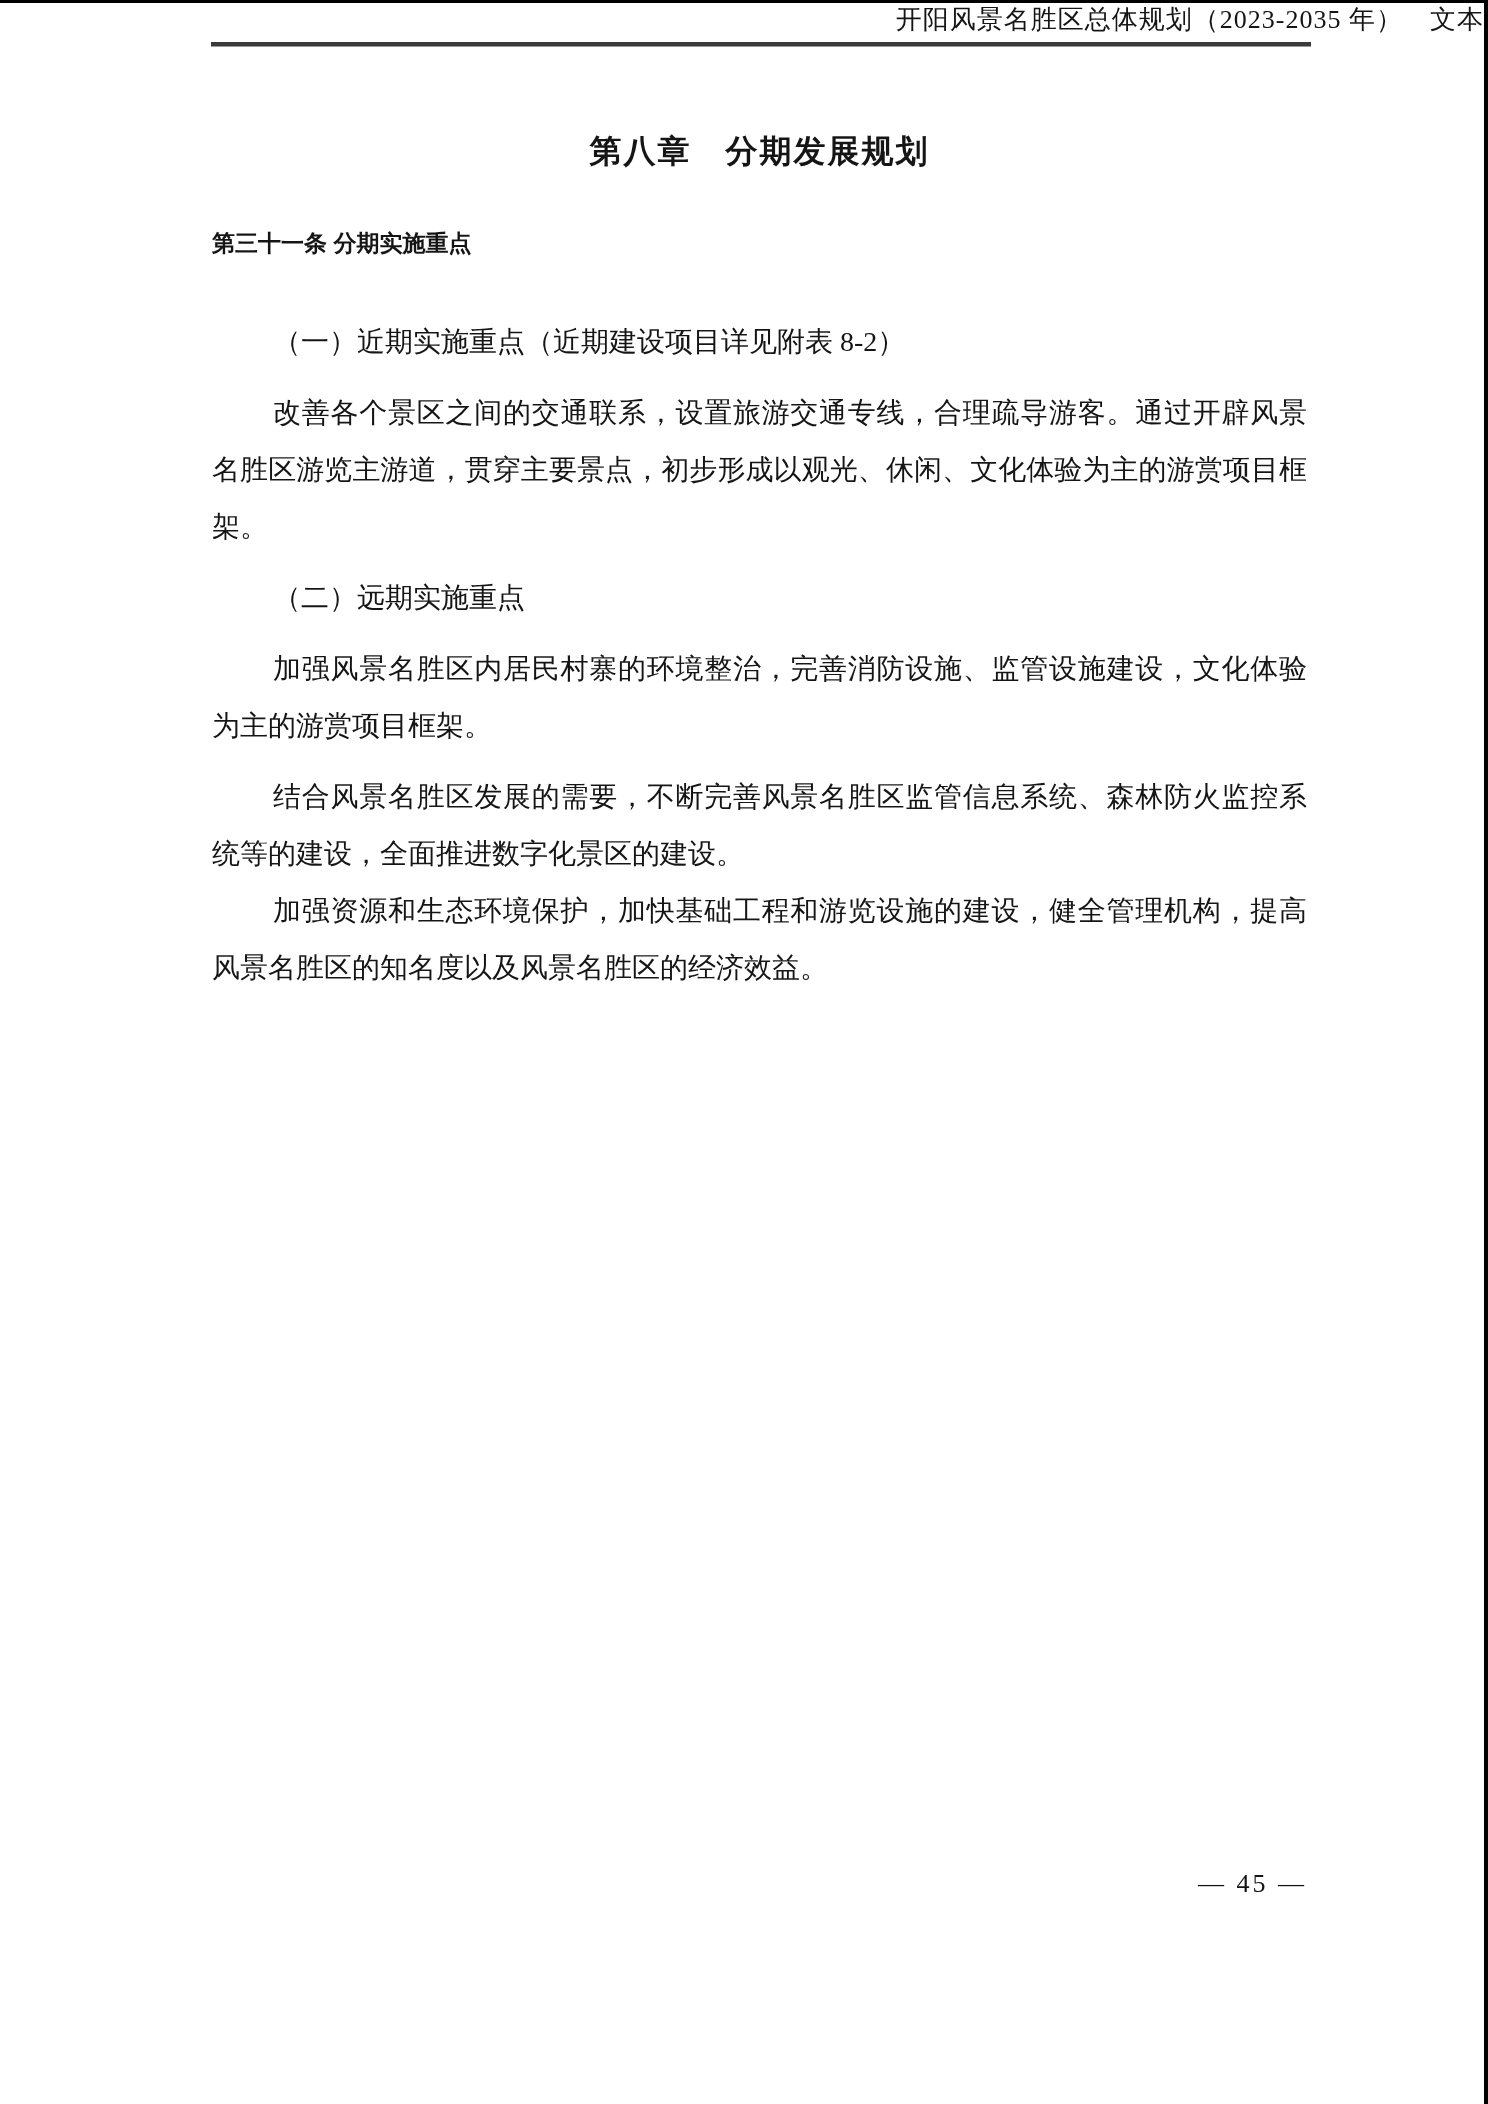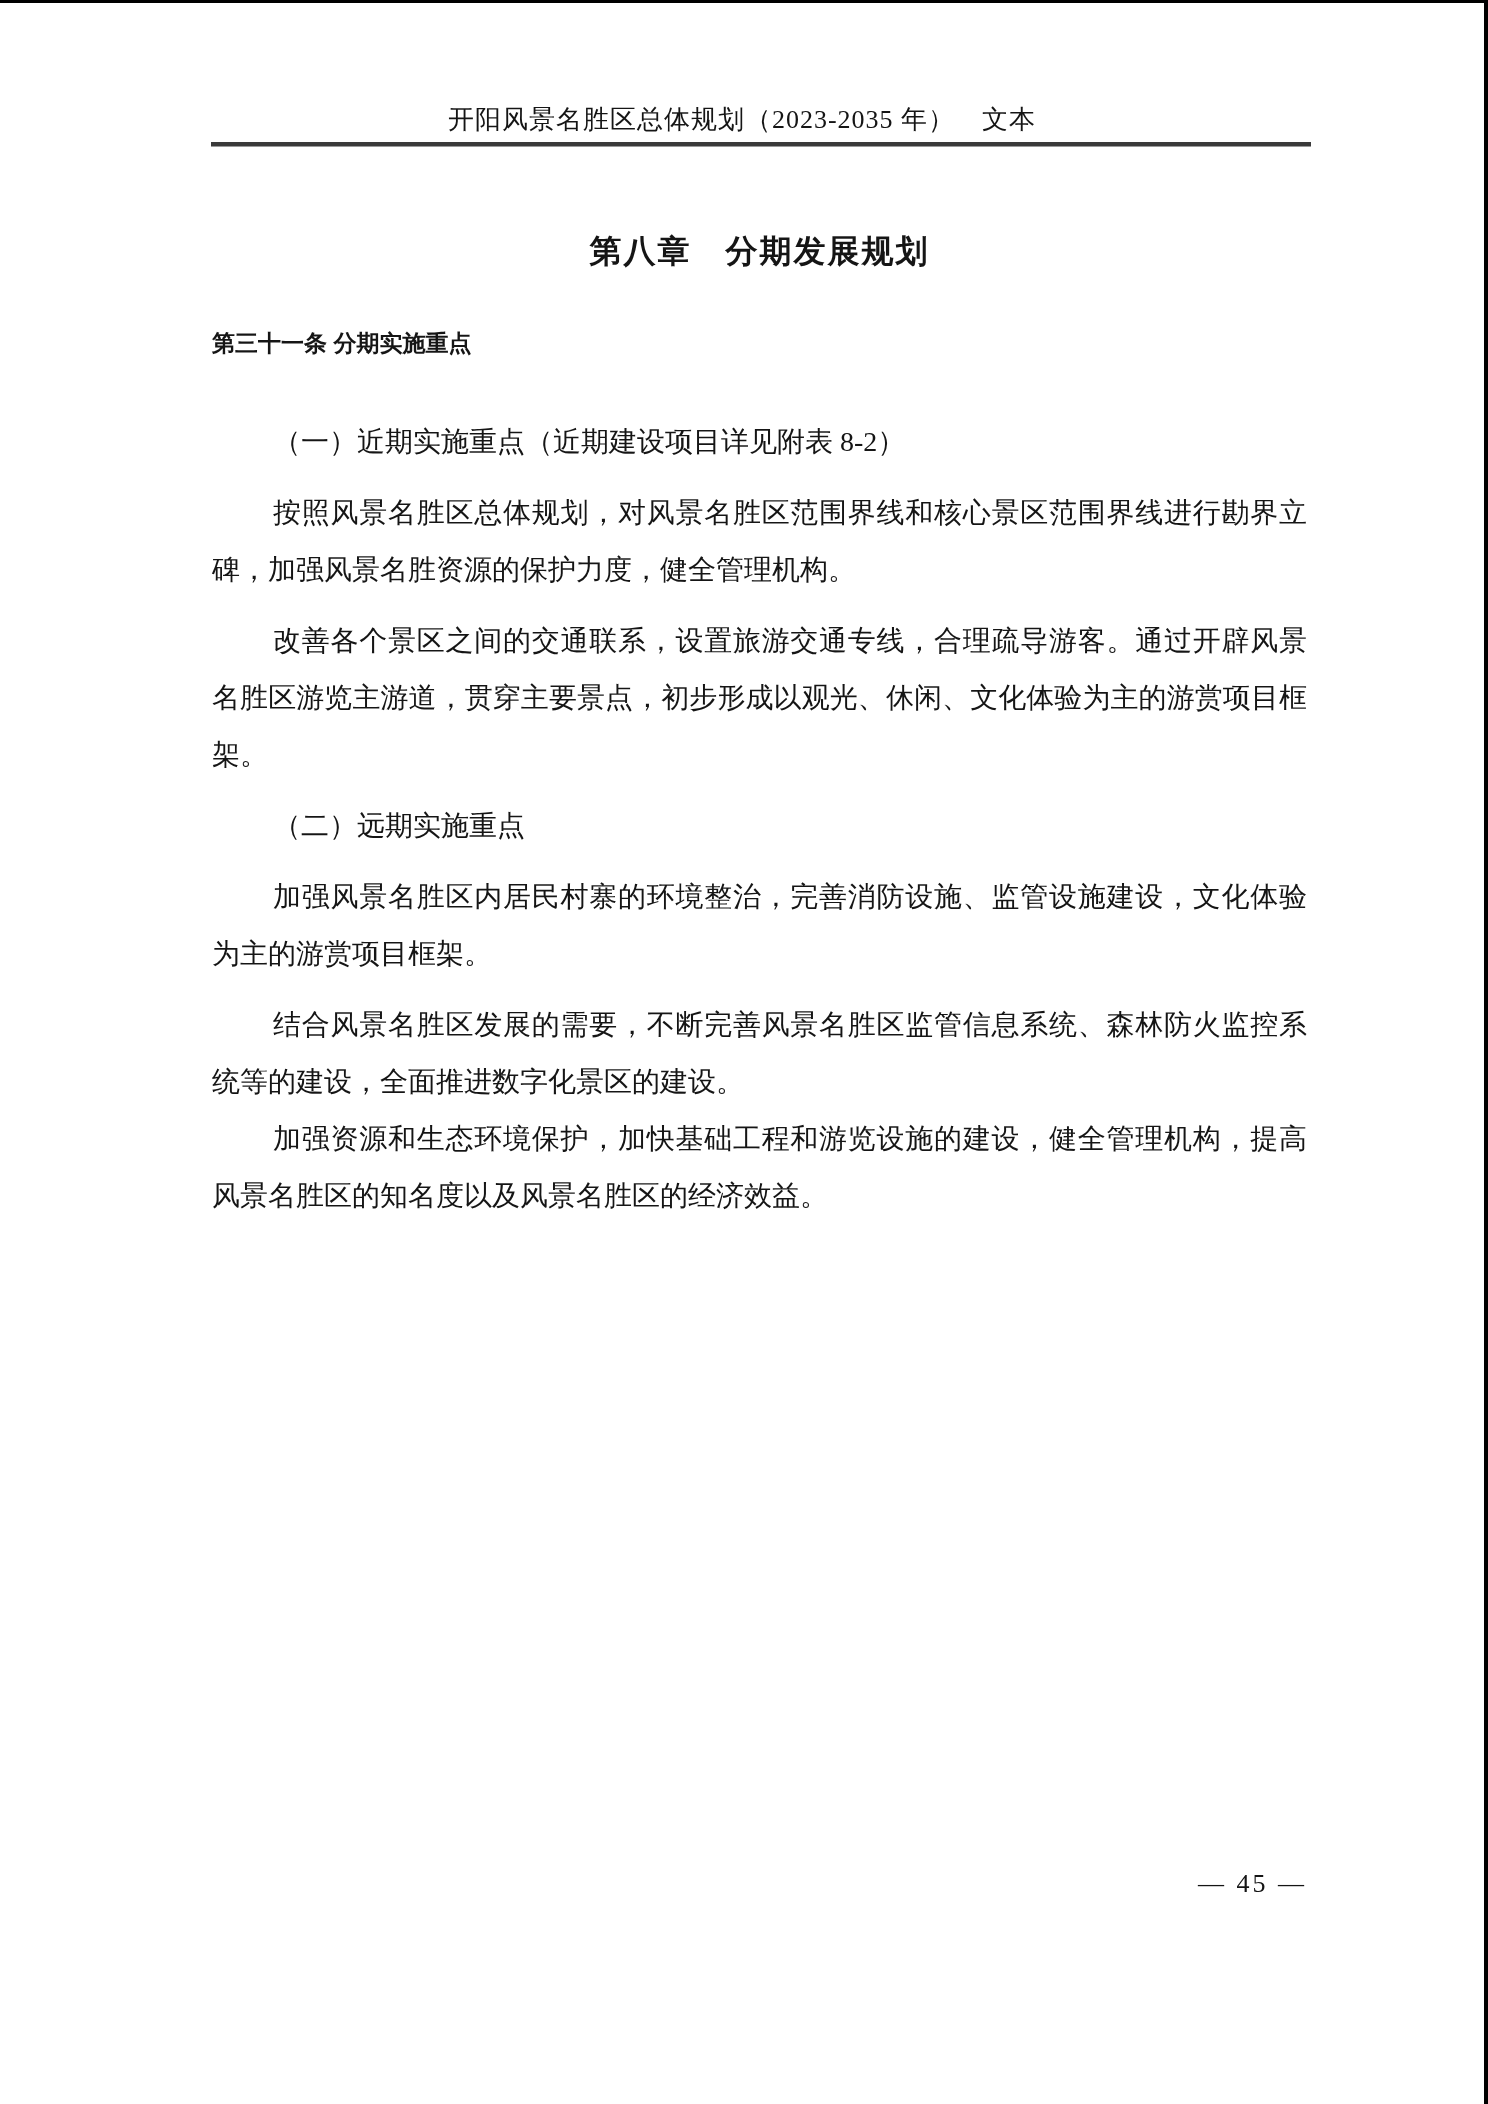--- a/index.html
+++ b/index.html
@@ -19,22 +19,21 @@
     height: 2104px;
     box-sizing: border-box;
     background: var(--page_bg);
     border-top: 3px solid var(--edge);
     border-right: 4px solid var(--edge);
     color: var(--text);
     font-family: "Liberation Serif", "DejaVu Serif", serif;
     overflow: hidden;
   }
   .running-header {
-    padding-top: 100px;
-    text-align: center;
+    text-align: right;
     font-size: 26px;
     line-height: 34px;
     letter-spacing: 1px;
   }
   .header-rule {
     margin: 5px 0 0 211px;
     width: 1100px;
     height: 4px;
     background: var(--rule);
     border-bottom: 1px solid #9a9a9a;
@@ -88,21 +87,20 @@
   <div class="running-header">开阳风景名胜区总体规划（2023-2035 年）　文本</div>
 
   <div class="header-rule"></div>
 
   <h1 class="doc-title">第八章　分期发展规划</h1>
 
   <h2 class="section-heading">第三十一条 分期实施重点</h2>
 
   <div class="content">
     <p class="subheading">（一）近期实施重点（近期建设项目详见附表 8-2）</p>
-    <p>按照风景名胜区总体规划，对风景名胜区范围界线和核心景区范围界线进行勘界立碑，加强风景名胜资源的保护力度，健全管理机构。</p>
     <p>改善各个景区之间的交通联系，设置旅游交通专线，合理疏导游客。通过开辟风景名胜区游览主游道，贯穿主要景点，初步形成以观光、休闲、文化体验为主的游赏项目框架。</p>
     <p class="subheading">（二）远期实施重点</p>
     <p>加强风景名胜区内居民村寨的环境整治，完善消防设施、监管设施建设，文化体验为主的游赏项目框架。</p>
     <p>结合风景名胜区发展的需要，不断完善风景名胜区监管信息系统、森林防火监控系统等的建设，全面推进数字化景区的建设。</p>
     <p class="tight">加强资源和生态环境保护，加快基础工程和游览设施的建设，健全管理机构，提高风景名胜区的知名度以及风景名胜区的经济效益。</p>
   </div>
 
   <div class="page-number">— 45 —</div>
 
 </div>

